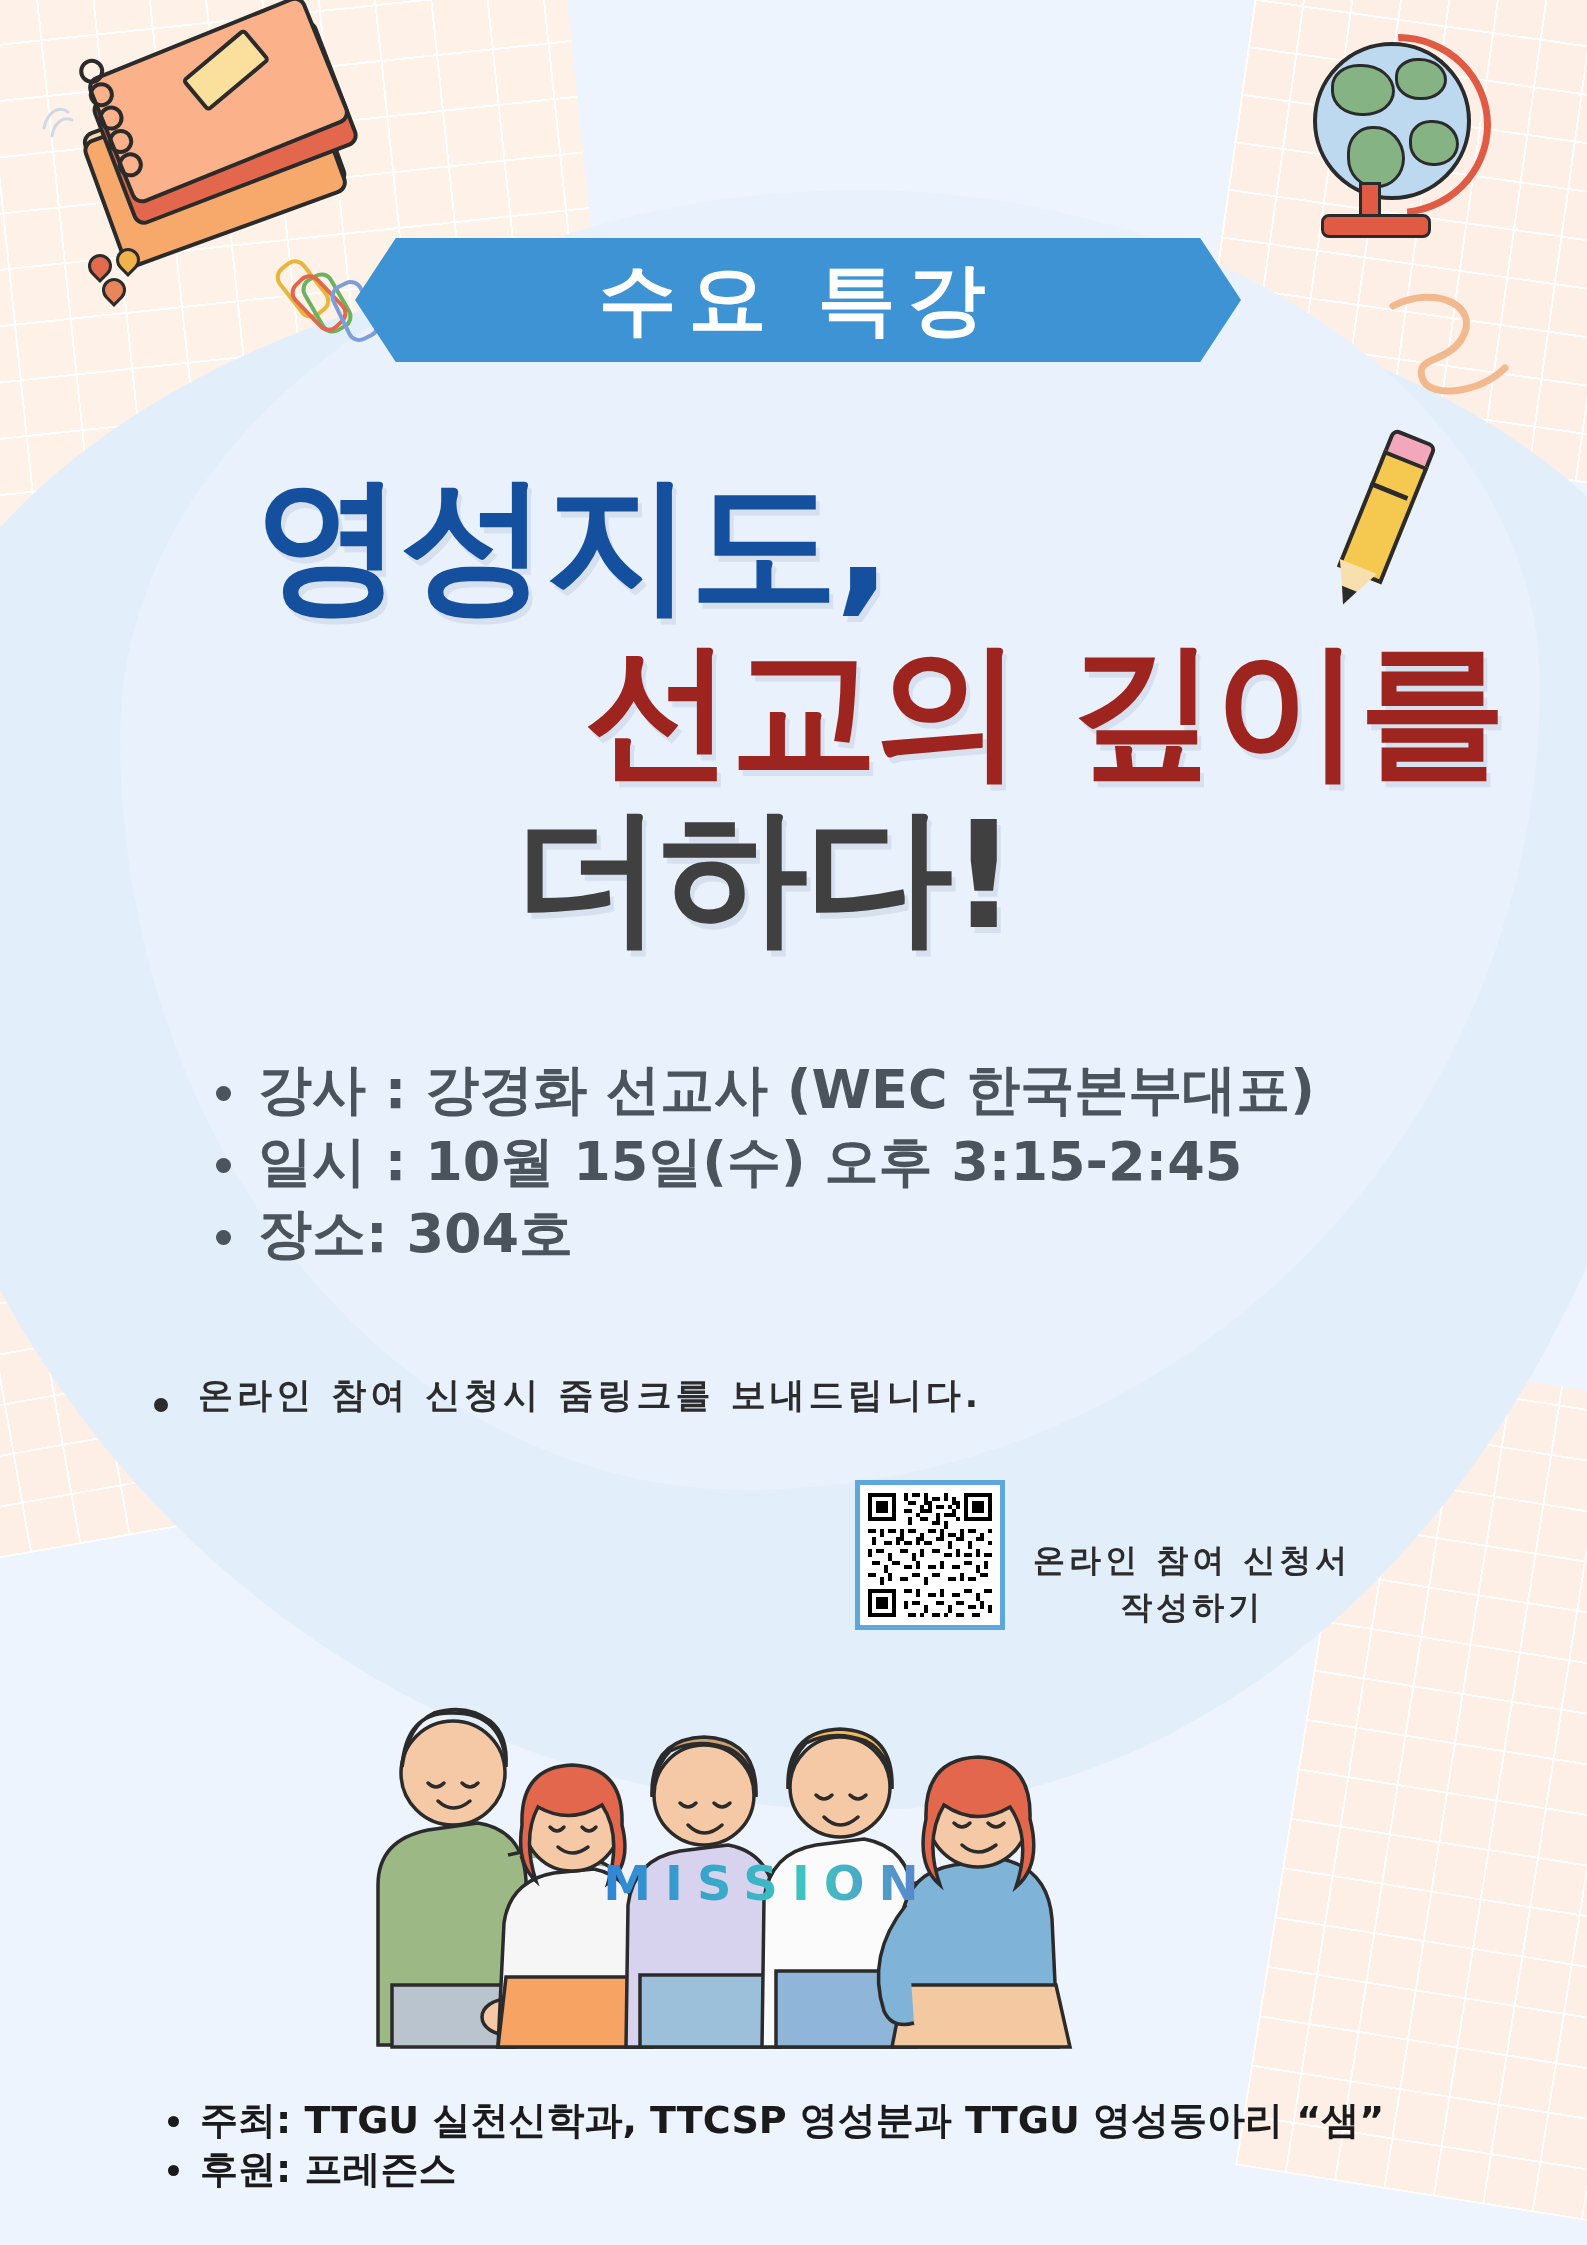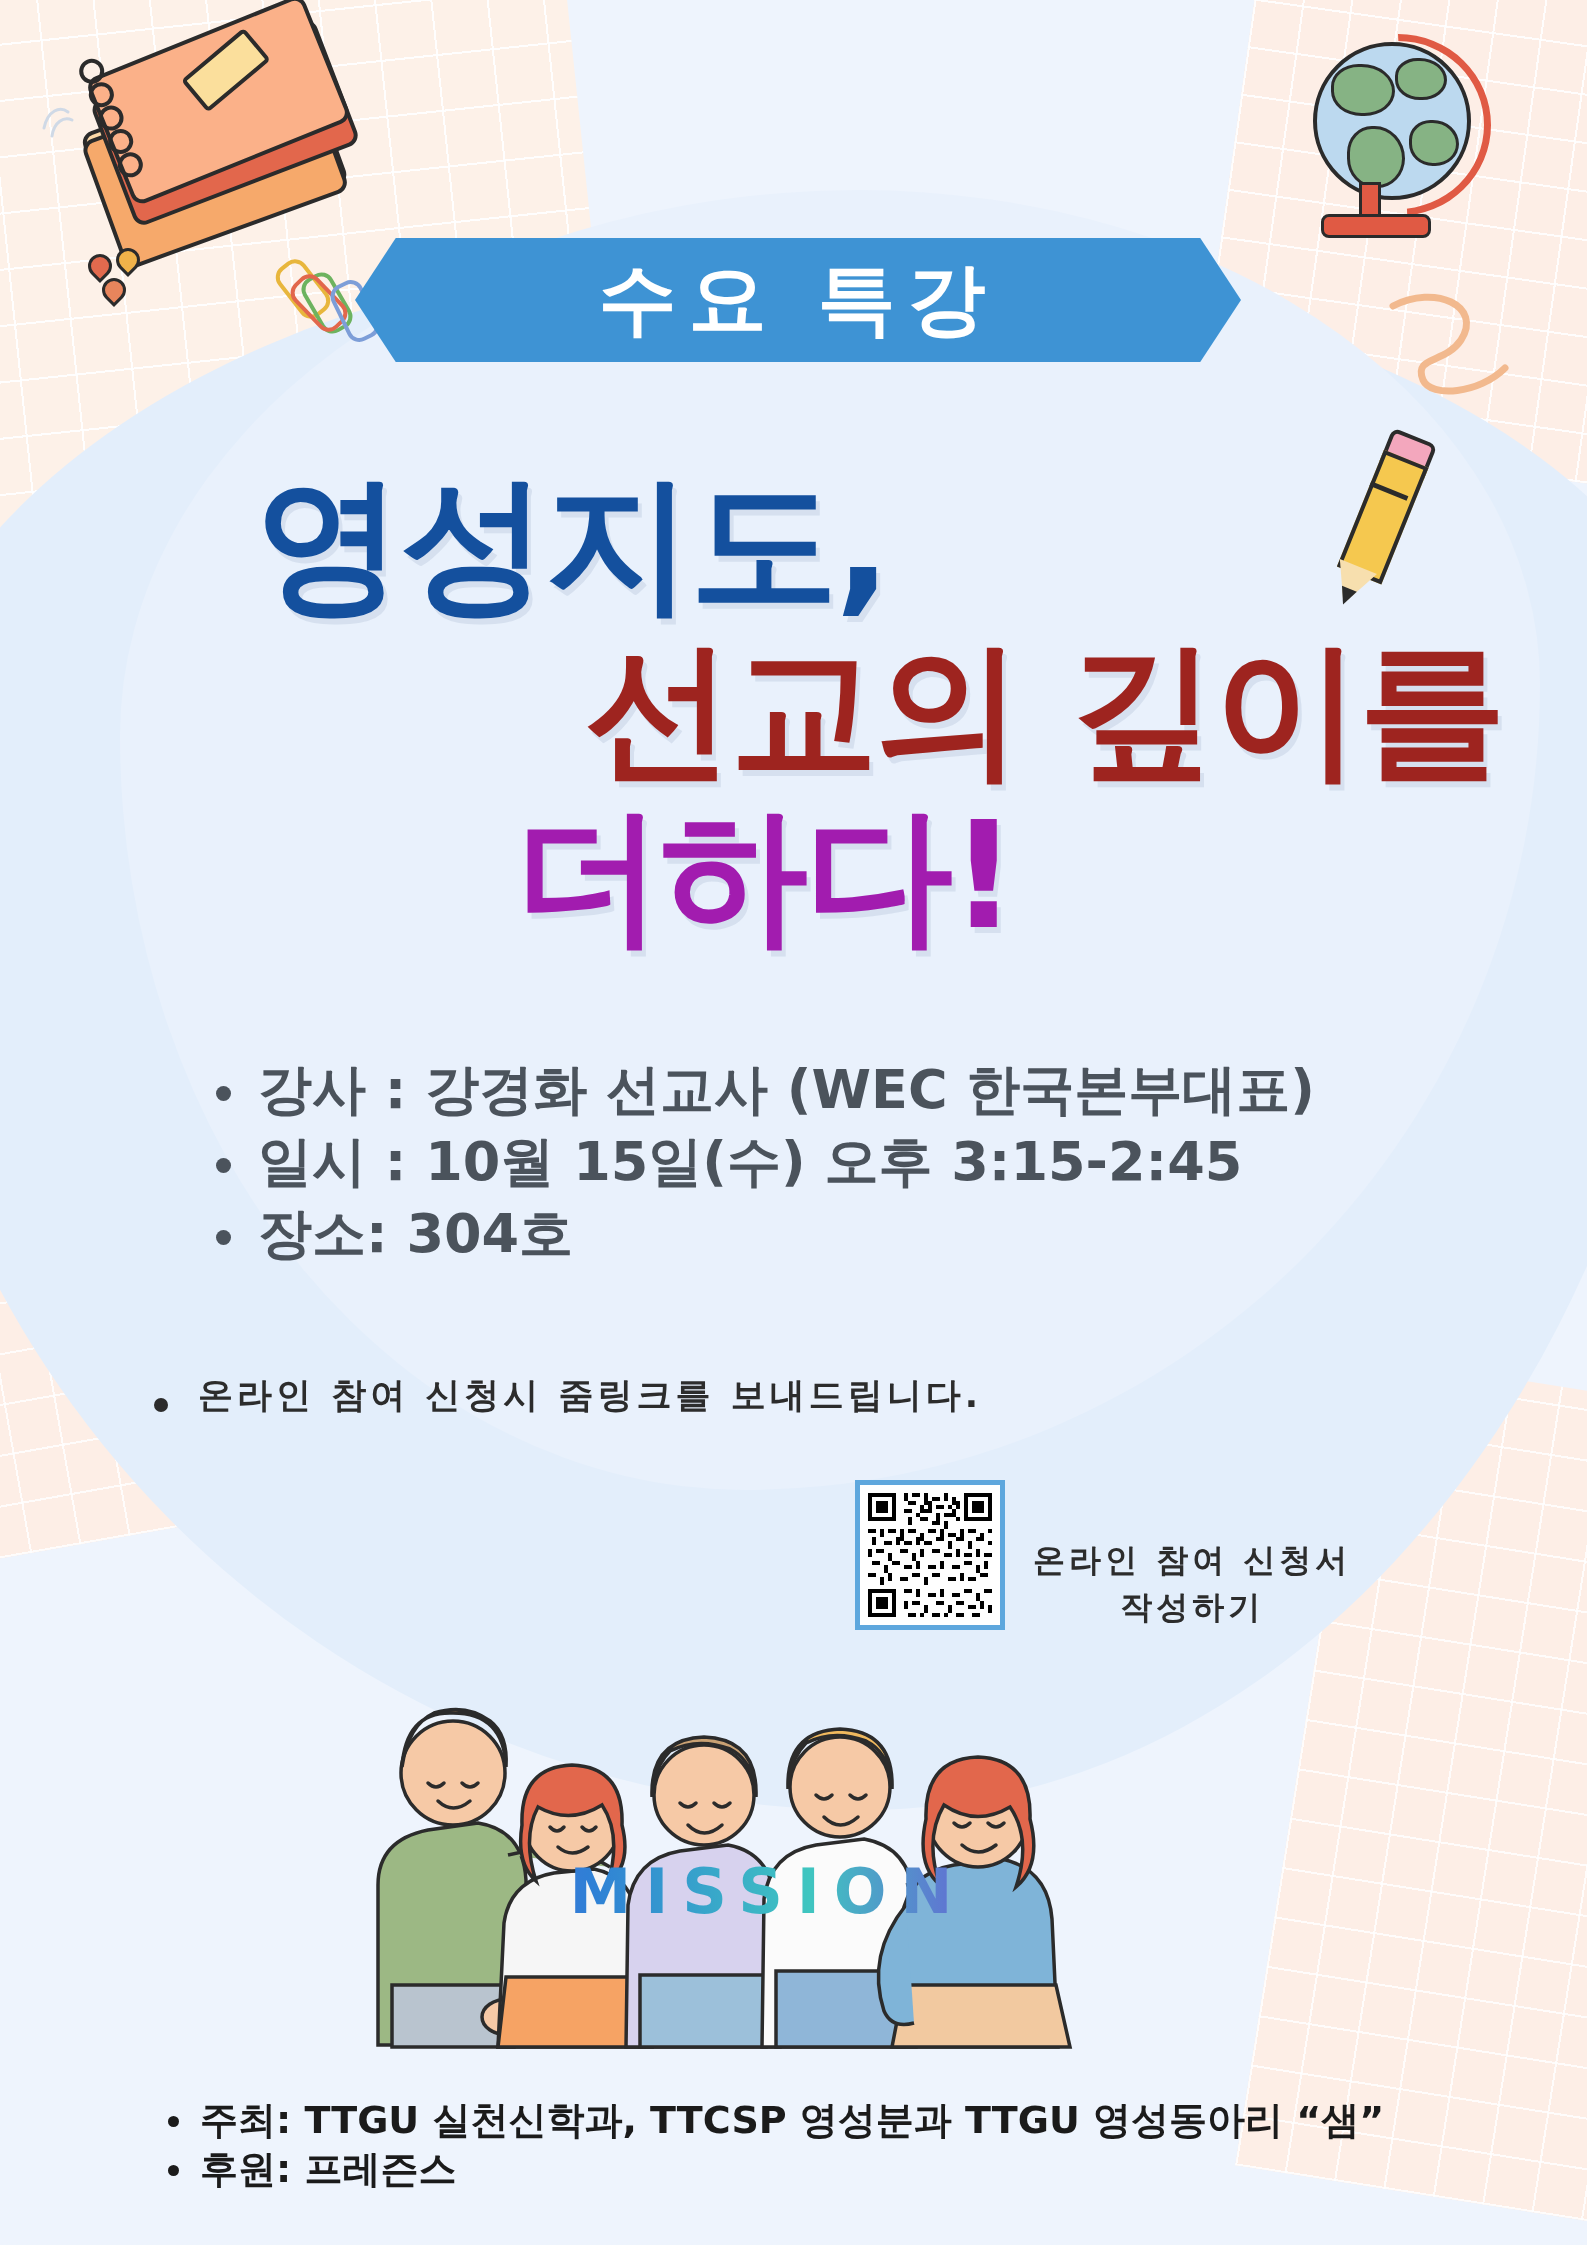--- a/index.html
+++ b/index.html
@@ -100,21 +100,21 @@
   
   .headline{position:absolute;left:0;top:462px;width:1451px;}
   .hl-line{
     font-weight:900;font-size:148px;line-height:1.12;letter-spacing:-3px;
     font-family:"DejaVu Sans","Liberation Sans",sans-serif;
     text-shadow:4px 6px 0 rgba(140,160,190,.20);
     white-space:nowrap;
   }
   .hl1{color:#14509e;padding-left:255px;}
   .hl2{color:#9e241f;padding-left:585px;}
-  .hl3{color:#a21caf;padding-left:515px;}
+  .hl3{color:#404040;padding-left:515px;}
 
   
   .info{position:absolute;left:170px;top:1040px;width:1280px;}
   .info li{
     list-style:none;position:relative;
     color:#4b535c;font-size:54px;font-weight:700;line-height:1.26;
     padding-left:48px;margin-bottom:4px;white-space:nowrap;
     font-family:"DejaVu Sans","Liberation Sans",sans-serif;
   }
   .info li::before{
@@ -137,21 +137,21 @@
   .qr-box{width:150px;height:150px;background:#ffffff;border:5px solid #5ea7dd;padding:4px;box-sizing:border-box;}
   .qr-label{
     color:#2c2c2c;font-size:32px;font-weight:700;letter-spacing:4px;line-height:1.45;text-align:center;
     font-family:"DejaVu Sans","Liberation Sans",sans-serif;
   }
 
   
   .people{position:absolute;left:358px;top:1655px;width:820px;height:400px;}
   .mission-word{
     position:absolute;left:358px;top:1855px;width:820px;text-align:center;
-    font-size:62px;font-weight:900;letter-spacing:14px;
+    font-size:48px;font-weight:900;letter-spacing:14px;
     font-family:"DejaVu Sans","Liberation Sans",sans-serif;
     background:linear-gradient(90deg,#7b5fd6 0%,#2f7fd6 28%,#3fc6c0 55%,#6a5ad8 78%,#8e6fe0 100%);
     -webkit-background-clip:text;background-clip:text;color:transparent;
     text-shadow:none;
   }
 
   
   .footer{position:absolute;left:120px;top:2080px;width:1400px;}
   .footer li{
     list-style:none;position:relative;padding-left:40px;

